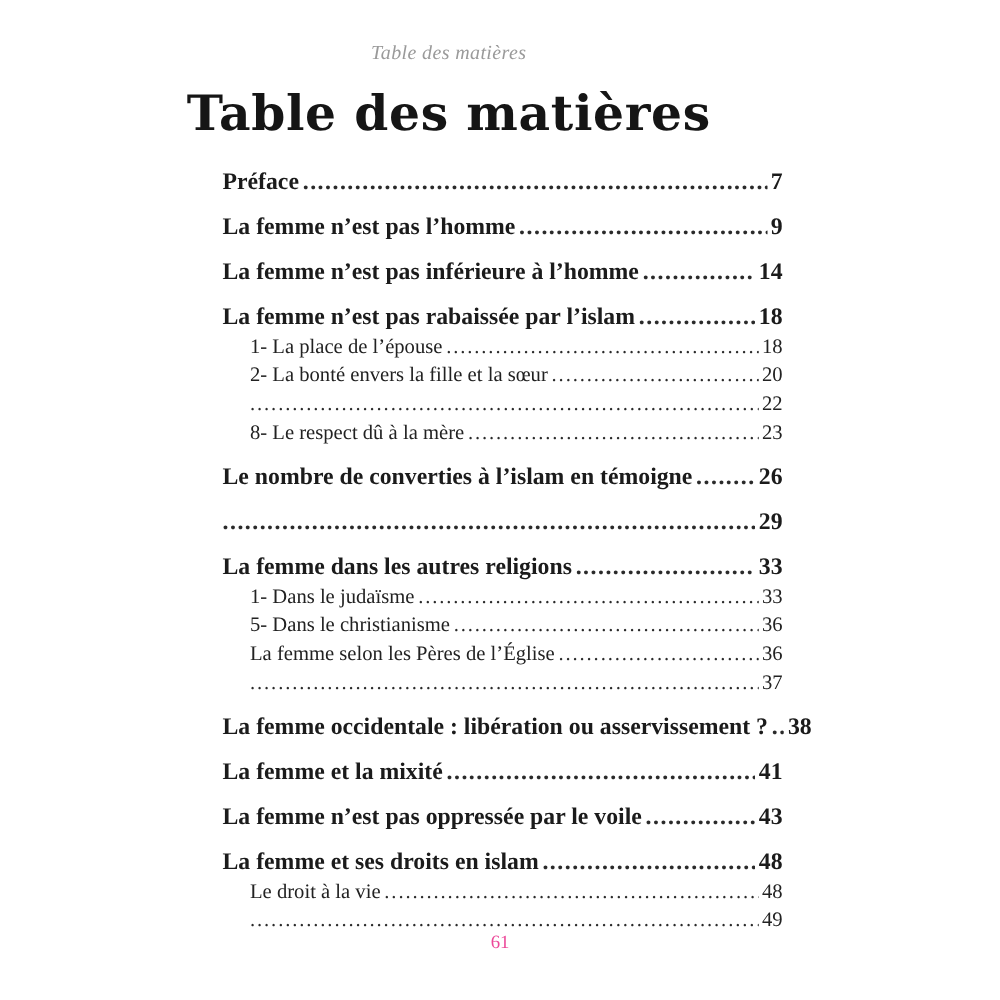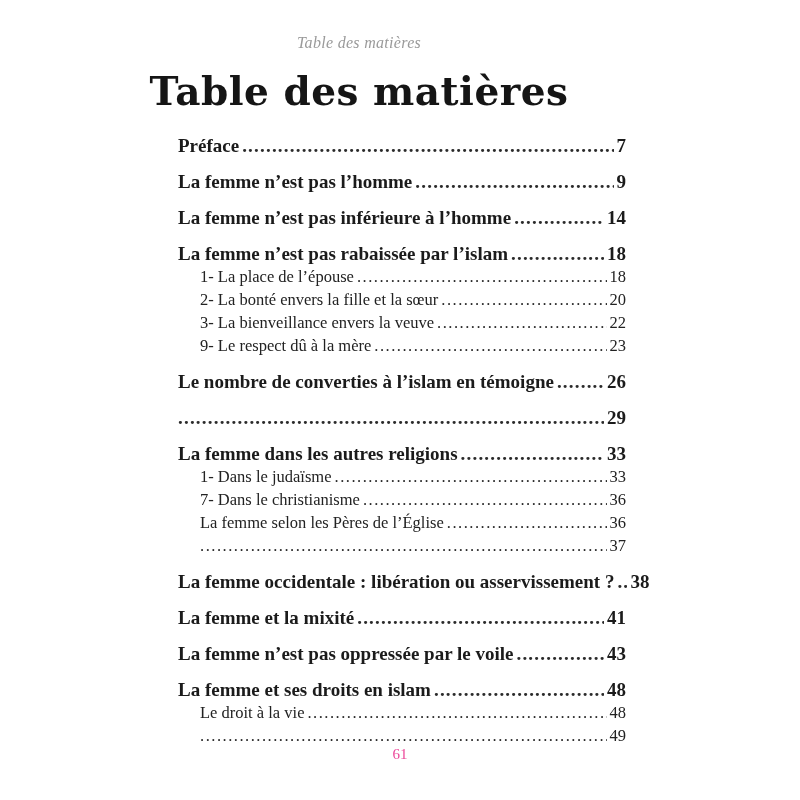--- a/index.html
+++ b/index.html
@@ -129,26 +129,25 @@
       <span class="toc-label">1- La place de l’épouse</span>
       <span class="toc-leader">................................................................................................................................................................</span>
       <span class="toc-page">18</span>
     </div>
       <div class="toc-row sub">
       <span class="toc-label">2- La bonté envers la fille et la sœur</span>
       <span class="toc-leader">................................................................................................................................................................</span>
       <span class="toc-page">20</span>
     </div>
       <div class="toc-row sub">
-      <span class="toc-label">3- La bienveillance envers la veuve</span>
       <span class="toc-leader">................................................................................................................................................................</span>
       <span class="toc-page">22</span>
     </div>
       <div class="toc-row sub">
-      <span class="toc-label">9- Le respect dû à la mère</span>
+      <span class="toc-label">8- Le respect dû à la mère</span>
       <span class="toc-leader">................................................................................................................................................................</span>
       <span class="toc-page">23</span>
     </div>
       <div class="toc-row main">
       <span class="toc-label">Le nombre de converties à l’islam en témoigne</span>
       <span class="toc-leader">................................................................................................................................................................</span>
       <span class="toc-page">26</span>
     </div>
       <div class="toc-row main">
       <span class="toc-leader">................................................................................................................................................................</span>
@@ -158,21 +157,21 @@
       <span class="toc-label">La femme dans les autres religions</span>
       <span class="toc-leader">................................................................................................................................................................</span>
       <span class="toc-page">33</span>
     </div>
       <div class="toc-row sub">
       <span class="toc-label">1- Dans le judaïsme</span>
       <span class="toc-leader">................................................................................................................................................................</span>
       <span class="toc-page">33</span>
     </div>
       <div class="toc-row sub">
-      <span class="toc-label">7- Dans le christianisme</span>
+      <span class="toc-label">5- Dans le christianisme</span>
       <span class="toc-leader">................................................................................................................................................................</span>
       <span class="toc-page">36</span>
     </div>
       <div class="toc-row sub">
       <span class="toc-label">La femme selon les Pères de l’Église</span>
       <span class="toc-leader">................................................................................................................................................................</span>
       <span class="toc-page">36</span>
     </div>
       <div class="toc-row sub">
       <span class="toc-leader">................................................................................................................................................................</span>

